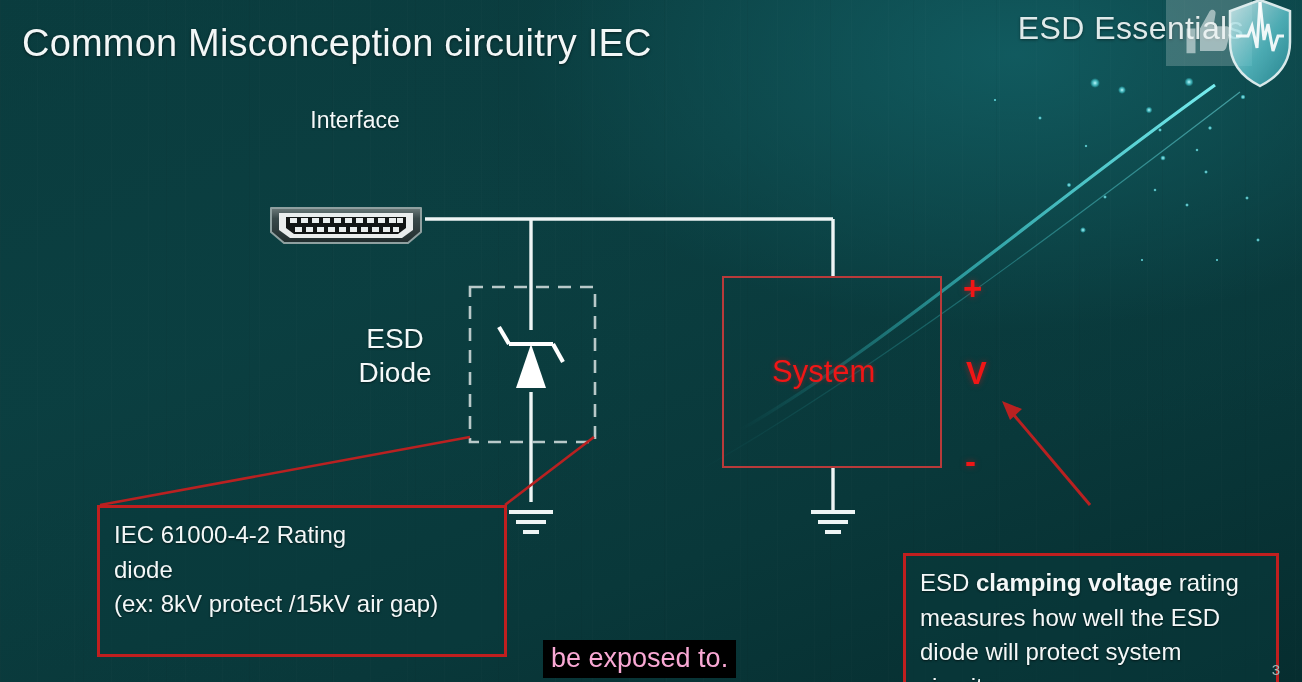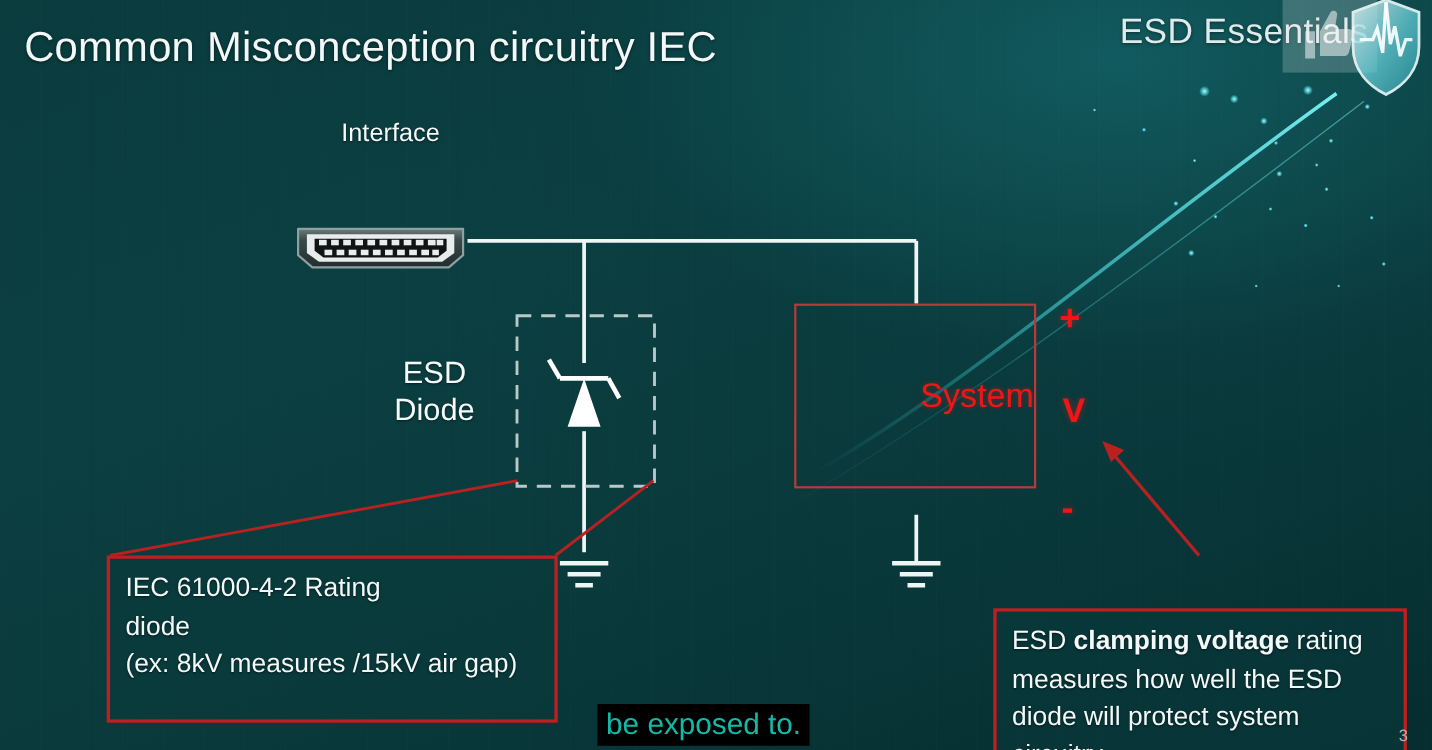--- a/index.html
+++ b/index.html
@@ -87,25 +87,25 @@
     width: 160px; height: 45px;
   }
 
   
   #circuit { position: absolute; left:0; top:0; width: 1302px; height: 682px; }
 
   
   #system-box {
     position: absolute;
     left: 722px; top: 276px;
-    width: 220px; height: 168px;
+    width: 220px; height: 192px;
     border: 2px solid #b93a3a;
     box-sizing: border-box;
     display: flex; flex-direction: column;
-    align-items: flex-end; justify-content: center; padding-left: 48px;
+    align-items: flex-start; justify-content: center; padding-left: 48px;
   }
   #system-box span {
     color: #f01616;
     font-size: 31px;
     line-height: 1.26;
     text-shadow: 0 0 5px rgba(240,20,20,0.45);
   }
 
   
   .vmark {
@@ -132,21 +132,21 @@
   }
   #callout-left  { left: 97px; top: 505px; width: 410px; height: 152px; }
   #callout-right { left: 903px; top: 505px; width: 376px; height: 150px; margin-top: 48px; }
   .callout b { font-weight: bold; }
 
   
   #caption {
     position: absolute;
     left: 543px; top: 640px;
     background: #000;
-    color: #14b8a6;
+    color: #f9a8d4;
     font-size: 27px;
     padding: 2px 8px 4px 8px;
     line-height: 1.2;
     white-space: nowrap;
   }
 
   
   #page-number {
     position: absolute;
     right: 22px; bottom: 4px;
@@ -318,21 +318,21 @@
     <span>System</span>
   </div>
 
   <div class="vmark" id="plus-marker">+</div>
   <div class="vmark" id="v-marker">V</div>
   <div class="vmark" id="minus-marker">-</div>
 
   <div class="callout" id="callout-left">
     <div>IEC 61000-4-2 Rating</div>
     <div>diode</div>
-    <div>(ex: 8kV measures /15kV air gap)</div>
+    <div>(ex: 8kV protect /15kV air gap)</div>
   </div>
 
   <div class="callout" id="callout-right">
     <span>ESD </span><b>clamping voltage</b>
     <span>rating measures how well the ESD diode will protect system circuitry</span>
   </div>
 
   <div id="caption">be exposed to.</div>
 
   <div id="page-number">3</div>

